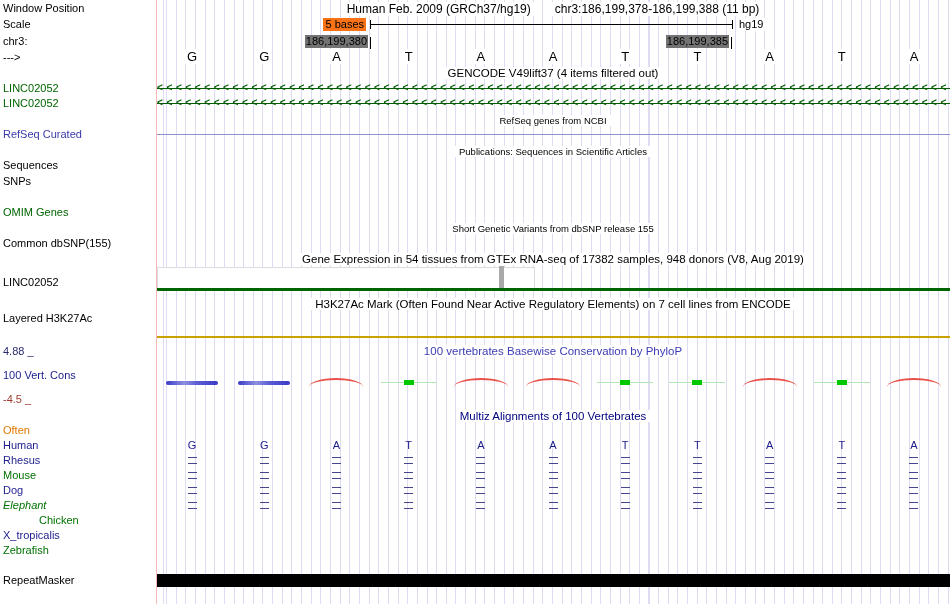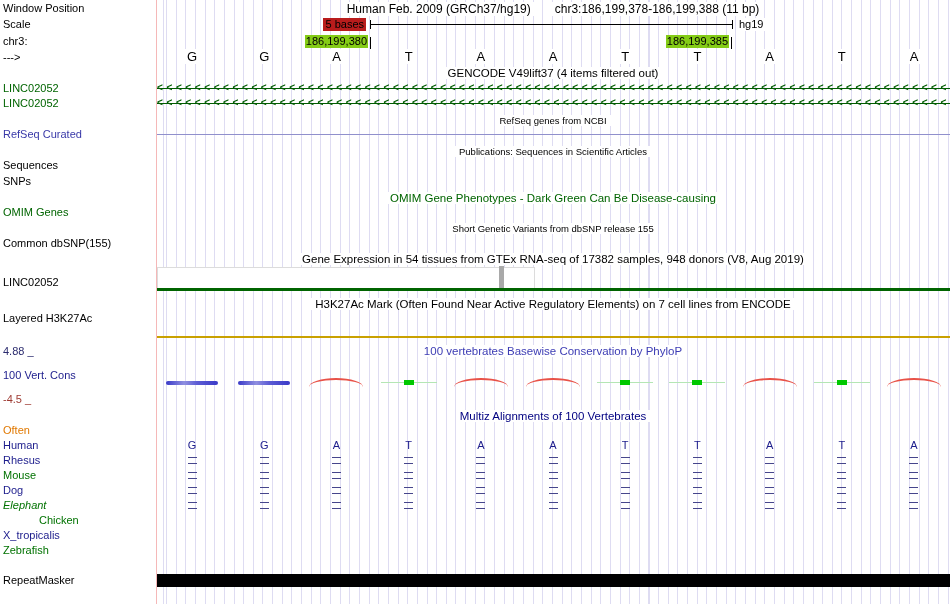--- a/index.html
+++ b/index.html
@@ -26,26 +26,26 @@
   .c-consmin{color:#9e3a32;}
   .c-phylop{color:#3c3cb4;}
   .c-multiz{color:#000080;}
   
   .title{position:absolute;left:156px;width:794px;height:13px;line-height:13px;text-align:center;font-size:11.5px;white-space:nowrap;}
   .title>span{background:#fff;padding:0 4px;}
   .title.small{font-size:9.5px;}
   
   .hdr-row{position:absolute;left:156px;width:794px;top:2px;height:14px;line-height:14px;display:flex;justify-content:center;gap:18px;font-size:12px;}
   .hdr-row span{background:#fff;padding:0 3px;white-space:nowrap;}
-  .scale-text{position:absolute;top:18px;right:584px;height:13px;line-height:13px;background:#b91c1c;padding:0 2px;}
+  .scale-text{position:absolute;top:18px;right:584px;height:13px;line-height:13px;background:#f97316;padding:0 2px;}
   .scale-bar{position:absolute;left:370px;top:20px;width:361px;height:9px;
     border-left:1px solid #000;border-right:1px solid #000;
     background:linear-gradient(#000,#000) 0 50%/100% 1px no-repeat;}
   .genome-tag{position:absolute;left:737px;top:18px;height:13px;line-height:13px;background:#fff;padding:0 2px;}
-  .coord{position:absolute;top:35px;height:13px;line-height:13px;background:#84cc16;padding:0 1px;}
+  .coord{position:absolute;top:35px;height:13px;line-height:13px;background:#737373;padding:0 1px;}
   .coord-l{right:582px;} .coord-r{right:221px;}
   .tick{position:absolute;top:37px;width:1px;height:12px;background:#000;}
   .tick-l{left:370px;} .tick-r{left:731px;}
   
   .base-row{position:absolute;left:156px;width:794px;display:flex;}
   .base-row .col{flex:1 1 0;text-align:center;}
   #ruler-bases{top:50px;height:14px;line-height:14px;font-size:13px;}
   #ruler-bases .col span{background:#fff;padding:0 2px;}
   #human-bases{top:439px;height:13px;line-height:13px;color:#1c1c8c;}
   
@@ -120,21 +120,20 @@
   <div id="gene-line-1" class="gene-line">&lt;&lt;&lt;&lt;&lt;&lt;&lt;&lt;&lt;&lt;&lt;&lt;&lt;&lt;&lt;&lt;&lt;&lt;&lt;&lt;&lt;&lt;&lt;&lt;&lt;&lt;&lt;&lt;&lt;&lt;&lt;&lt;&lt;&lt;&lt;&lt;&lt;&lt;&lt;&lt;&lt;&lt;&lt;&lt;&lt;&lt;&lt;&lt;&lt;&lt;&lt;&lt;&lt;&lt;&lt;&lt;&lt;&lt;&lt;&lt;&lt;&lt;&lt;&lt;&lt;&lt;&lt;&lt;&lt;&lt;&lt;&lt;&lt;&lt;&lt;&lt;&lt;&lt;&lt;&lt;&lt;&lt;&lt;&lt;&lt;&lt;&lt;&lt;&lt;&lt;&lt;&lt;&lt;&lt;&lt;&lt;&lt;&lt;&lt;&lt;&lt;&lt;&lt;&lt;&lt;&lt;&lt;&lt;&lt;&lt;</div>
 
   <div class="title small" style="top:114px"><span>RefSeq genes from NCBI</span></div>
   <div class="ll c-refseq" style="top:128px">RefSeq Curated</div>
   <div class="refseq-line"></div>
 
   <div class="title small" style="top:145px"><span>Publications: Sequences in Scientific Articles</span></div>
   <div class="ll c-black" style="top:159px">Sequences</div>
   <div class="ll c-black" style="top:175px">SNPs</div>
 
-  <div class="title c-darkgreen" style="top:192px"><span>OMIM Gene Phenotypes - Dark Green Can Be Disease-causing</span></div>
   <div class="ll c-darkgreen" style="top:206px">OMIM Genes</div>
 
   <div class="title small" style="top:222px"><span>Short Genetic Variants from dbSNP release 155</span></div>
   <div class="ll c-black" style="top:237px">Common dbSNP(155)</div>
 
   <div class="title" style="top:253px"><span>Gene Expression in 54 tissues from GTEx RNA-seq of 17382 samples, 948 donors (V8, Aug 2019)</span></div>
   <div class="gtex-box"></div>
   <div class="gtex-bar"></div>
   <div class="ll c-black" style="top:276px">LINC02052</div>
   <div class="gtex-gene-line"></div>

